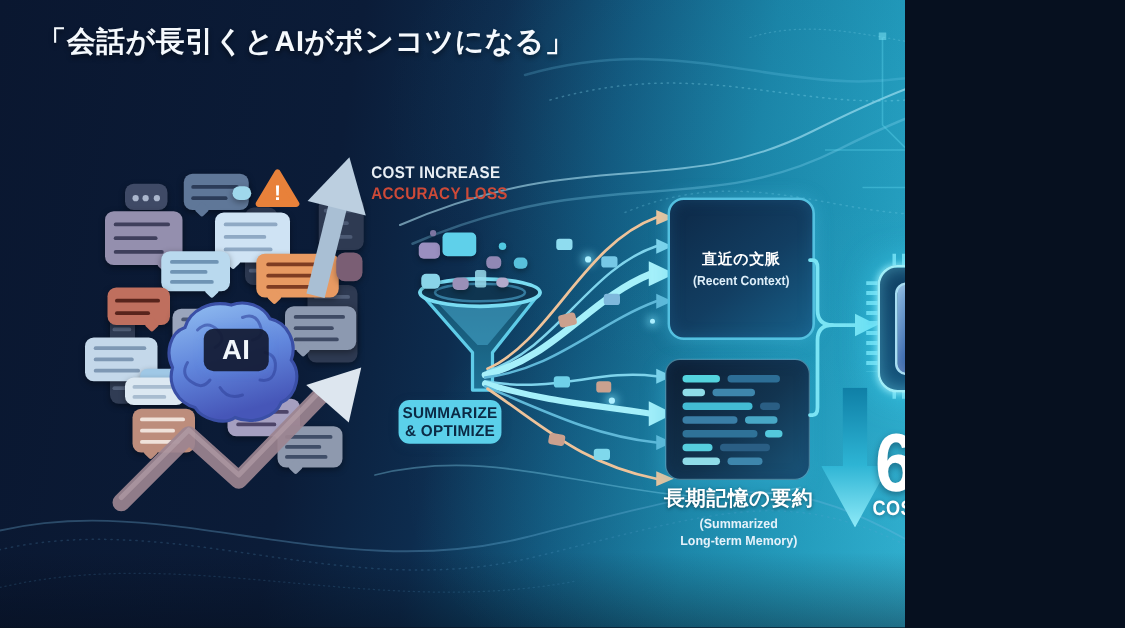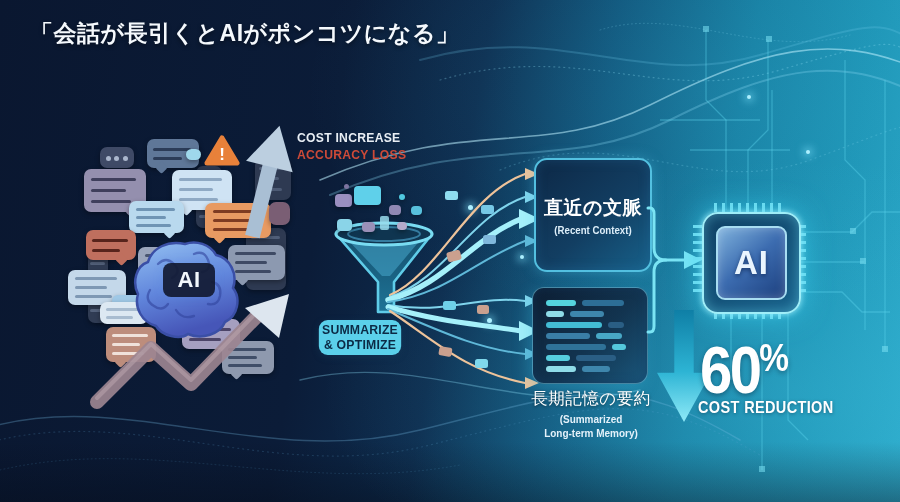--- a/index.html
+++ b/index.html
@@ -1,16 +1,16 @@
 <!DOCTYPE html>
 <html><head>
 <meta charset="utf-8">
 <style>
   html,body{margin:0;padding:0;background:#06101f;}
-  .canvas{position:relative;width:900px;height:502px;overflow:hidden;
+  .canvas{position:relative;width:724px;height:502px;overflow:hidden;
     font-family:"Liberation Sans","DejaVu Sans",sans-serif;
     background:linear-gradient(100deg,#0a1730 0%,#0b1c38 36%,#0d2c4e 50%,#10557b 63%,#177fa2 77%,#1e95b6 89%,#2aa8c8 100%);}
   .abs{position:absolute;}
   .bg-glow{left:0;top:0;width:900px;height:502px;
     background:radial-gradient(ellipse at 88% 78%,rgba(80,210,240,.22),transparent 42%),
                radial-gradient(ellipse at 78% 18%,rgba(60,180,215,.15),transparent 40%),
                linear-gradient(0deg,rgba(5,12,26,.45),transparent 12%);}
   .title{left:30px;top:16px;width:440px;color:#f5f9fd;font-weight:700;font-size:23px;
     line-height:1.52;letter-spacing:.5px;text-shadow:0 2px 4px rgba(0,0,0,.45);}
   .title span{display:block;}
@@ -26,31 +26,31 @@
     border-radius:8px;display:flex;align-items:center;justify-content:center;
     color:#f2f7fc;font-weight:700;font-size:22px;letter-spacing:.5px;box-shadow:0 0 8px rgba(90,140,230,.4);}
   .badge{left:318px;top:320px;width:84px;height:35px;background:#5bd0ea;border-radius:9px;
     display:flex;flex-direction:column;align-items:center;justify-content:center;
     color:#0b2a45;font-weight:700;font-size:12.5px;line-height:1.2;letter-spacing:.2px;
     box-shadow:0 2px 8px rgba(20,60,90,.45);transform:scaleX(.98);}
   .out-box1{left:534px;top:158px;width:114px;height:110px;border:2.5px solid #53c0e0;border-radius:13px;
     background:linear-gradient(140deg,#0d2846 0%,#123e62 55%,#17618a 100%);
     box-shadow:0 0 14px rgba(80,200,235,.35), inset 0 0 12px rgba(40,120,170,.3);
     display:flex;flex-direction:column;align-items:center;justify-content:center;gap:3px;}
-  .out-box1 .jp{color:#ffffff;font-weight:700;font-size:19px;letter-spacing:.5px;text-align:right;}
+  .out-box1 .jp{color:#ffffff;font-weight:700;font-size:12px;letter-spacing:.5px;text-align:right;}
   .out-box1 .en{color:#ddeef9;font-weight:700;font-size:10.5px;transform:scaleX(.92);}
   .out-box2{left:532px;top:287px;width:116px;height:97px;border-radius:12px;
     border:1.5px solid rgba(115,205,235,.55);
     background:linear-gradient(135deg,#0d1e33 0%,#123450 55%,#1a577c 100%);
     box-shadow:-4px 6px 16px rgba(60,190,225,.28), inset 0 0 10px rgba(20,60,100,.5);
     padding:12px 0 0 13px;box-sizing:border-box;}
   .line-row{height:5.5px;margin-bottom:5.5px;display:flex;gap:6px;}
   .line-row i{display:block;height:100%;border-radius:3px;}
   .out2-label{left:505px;top:388px;width:172px;text-align:center;color:#fff;}
-  .out2-label .jp{display:block;font-weight:400;font-size:16.5px;letter-spacing:.5px;text-shadow:0 1px 3px rgba(0,0,0,.5);}
+  .out2-label .jp{display:block;font-weight:700;font-size:16.5px;letter-spacing:.5px;text-shadow:0 1px 3px rgba(0,0,0,.5);}
   .out2-label .en{display:block;font-weight:700;font-size:10.5px;color:#e4f1fa;line-height:1.3;margin-top:3px;transform:scaleX(.95);}
   .cpu{left:702px;top:212px;width:95px;height:98px;border-radius:16px;border:2.5px solid #9feef8;
     background:linear-gradient(140deg,#0d3c60,#17628c);
     box-shadow:0 0 30px rgba(60,215,245,.75),0 0 6px #bdf4fc, inset 0 0 14px rgba(120,230,250,.45);
     display:flex;align-items:center;justify-content:center;}
   .cpu-inner{width:67px;height:70px;border-radius:9px;border:2px solid #a8ddf2;
     background:linear-gradient(140deg,#7fb2dd 0%,#3c6cb0 48%,#1c3f7e 100%);
     display:flex;align-items:center;justify-content:center;
     color:#eaf5fe;font-weight:700;font-size:33px;letter-spacing:1px;
     text-shadow:0 2px 4px rgba(10,30,70,.6);box-shadow:inset 0 0 10px rgba(255,255,255,.25);}

